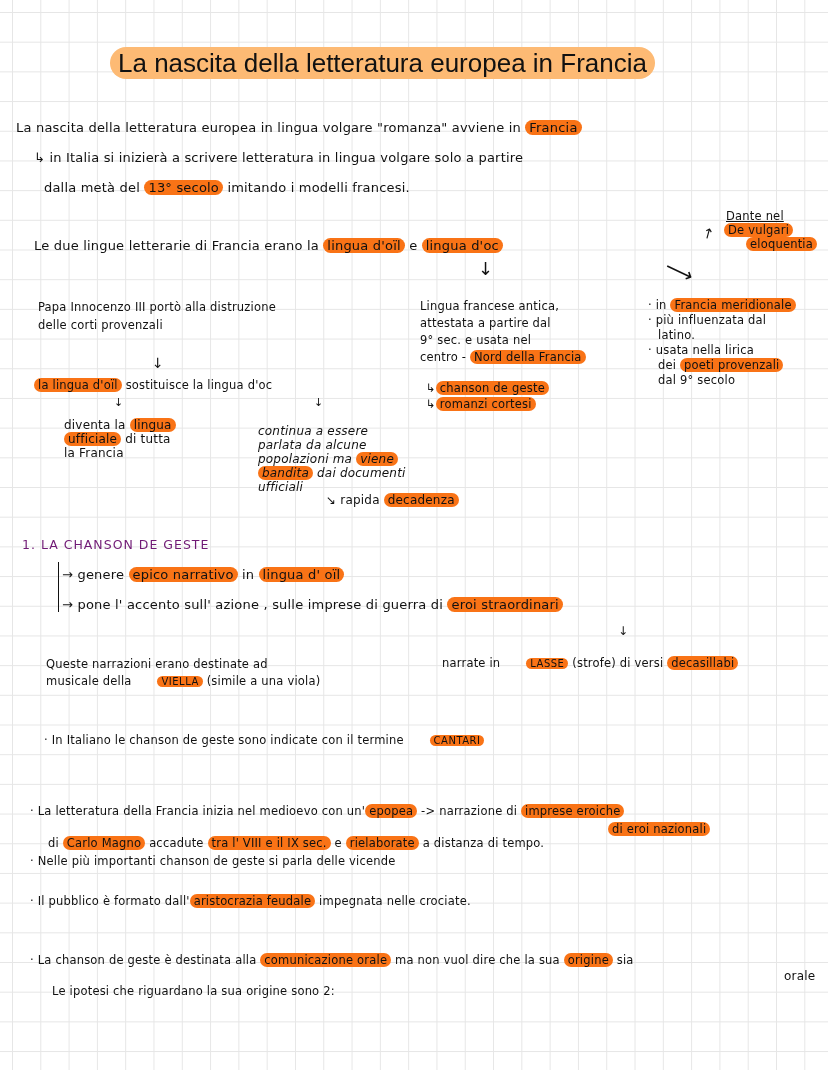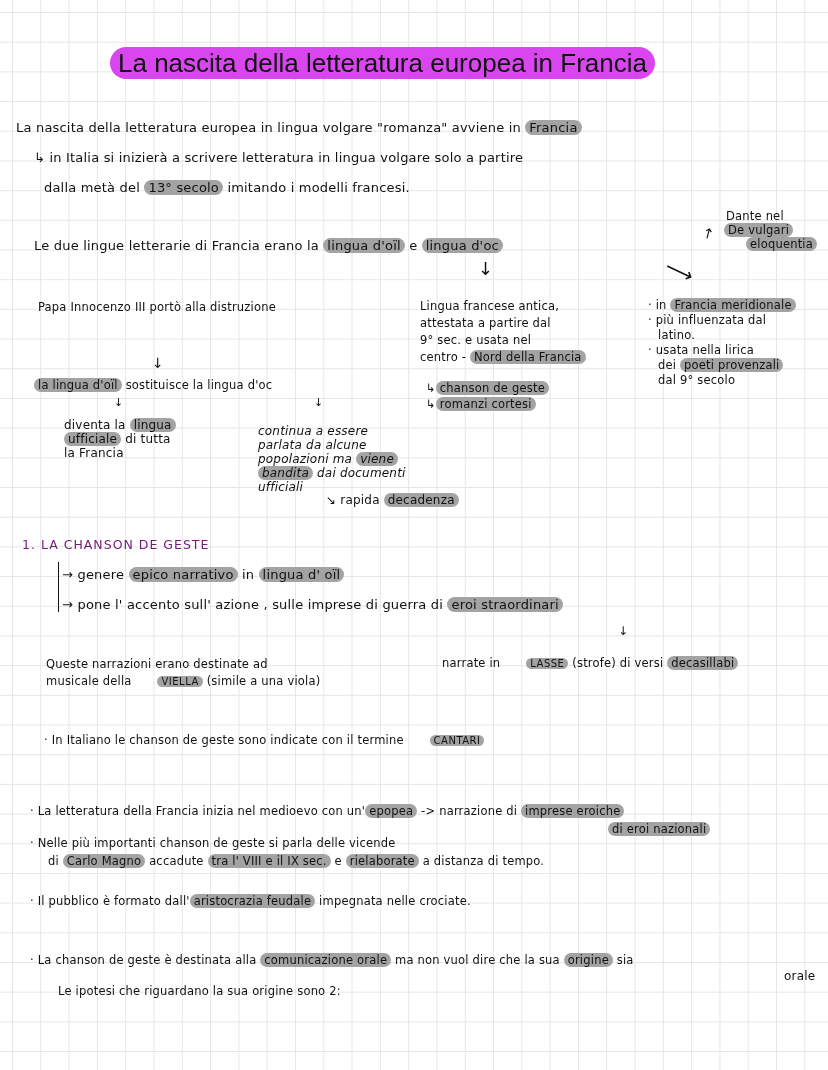--- a/index.html
+++ b/index.html
@@ -10,25 +10,25 @@
       linear-gradient(to right, #e6e6e6 1px, transparent 1px),
       linear-gradient(to bottom, #e6e6e6 1px, transparent 1px);
     background-size: 28.3px 29.7px;
     background-position: 12px 12px;
     font-family: "DejaVu Sans", sans-serif;
     color: #111;
   }
   .ln { position: absolute; white-space: nowrap; font-size: 13px; letter-spacing: 0.2px; line-height: 16px; }
   .sm { font-size: 11.5px; line-height: 14px; }
   .xs { font-size: 12px; line-height: 12px; }
-  .hl { background: #a3a3a3; border-radius: 9px; padding: 0 4px; }
+  .hl { background: #f97316; border-radius: 9px; padding: 0 4px; }
   .title {
     position: absolute; left: 110px; top: 47px; height: 32px; line-height: 32px;
     font-family: "Liberation Sans", sans-serif; font-size: 26px; color: #111;
-    background: #d946ef; border-radius: 16px; padding: 0 8px; white-space: nowrap;
+    background: #fdba74; border-radius: 16px; padding: 0 8px; white-space: nowrap;
   }
   .red { color: #701a75; letter-spacing: 1px; }
   .arrow { position: absolute; font-size: 14px; line-height: 14px; color: #111; }
   .bracket { position: absolute; border-left: 1.5px solid #111; }
   .caps { font-size: 10px; letter-spacing: 0.5px; margin-left: 22px; }
 </style>
 </head>
 <body>
 
 <div class="title">La nascita della letteratura europea in Francia</div>
@@ -48,29 +48,30 @@
 </div>
 
 <div class="ln" style="left:34px; top:238px;">
   <span>Le due lingue letterarie di Francia erano la</span>
   <span class="hl">lingua d'oïl</span>
   <span>e</span>
   <span class="hl">lingua d'oc</span>
 </div>
 <div class="arrow" style="left:702px; top:226px; transform:rotate(-30deg);">↗</div>
 <div class="ln sm" style="left:724px; top:209px;">
-  <div style="padding-left:2px;">Dante nel</div>
+  <div style="padding-left:2px;text-decoration:underline;">Dante nel</div>
   <div><span class="hl">De vulgari</span></div>
   <div style="padding-left:22px;"><span class="hl">eloquentia</span></div>
 </div>
 <div class="arrow" style="left:478px; top:262px; font-size:18px;">↓</div>
 <div class="arrow" style="left:665px; top:264px; font-size:20px; transform:rotate(25deg);">⟶</div>
 
 <div class="ln sm" style="left:28px; top:298px; line-height:18px;">
   <div style="padding-left:10px;">Papa Innocenzo III portò alla distruzione</div>
+  <div style="padding-left:10px;">delle corti provenzali</div>
 </div>
 <div class="arrow" style="left:152px; top:356px;">↓</div>
 <div class="ln sm" style="left:34px; top:378px;">
   <span class="hl">la lingua d'oïl</span>
   <span>sostituisce la lingua d'oc</span>
 </div>
 <div class="arrow" style="left:114px; top:396px; font-size:11px;">↓</div>
 <div class="arrow" style="left:314px; top:396px; font-size:11px;">↓</div>
 
 <div class="ln xs" style="left:64px; top:418px; line-height:14px;">
@@ -146,36 +147,36 @@
 <div class="ln sm" style="left:30px; top:804px;">
   <span>· </span><span>La letteratura della Francia inizia nel medioevo con un'</span><span class="hl">epopea</span>
   <span>-&gt;</span>
   <span>narrazione di</span>
   <span class="hl">imprese eroiche</span>
 </div>
 <div class="ln sm" style="left:608px; top:822px;">
   <span class="hl">di eroi nazionali</span>
 </div>
 <div class="ln sm" style="left:30px; top:834px; line-height:18px;">
-  <div>· <span>Nelle più importanti chanson de geste si parla delle vicende</span></div>
   <div style="padding-left:18px;">
     <span>di</span>
     <span class="hl">Carlo Magno</span>
     <span>accadute</span>
     <span class="hl">tra l' VIII e il IX sec.</span>
     <span>e</span>
     <span class="hl">rielaborate</span>
     <span>a distanza di tempo.</span>
   </div>
+  <div>· <span>Nelle più importanti chanson de geste si parla delle vicende</span></div>
 </div>
 <div class="ln sm" style="left:30px; top:894px;">
   <span>· </span><span>Il pubblico è formato dall'</span><span class="hl">aristocrazia feudale</span>
   <span>impegnata nelle crociate.</span>
 </div>
 <div class="ln sm" style="left:30px; top:953px;">
   <span>· </span><span>La chanson de geste è destinata alla</span>
   <span class="hl">comunicazione orale</span>
   <span>ma non vuol dire che la sua</span>
   <span class="hl">origine</span>
   <span>sia</span>
 </div>
 <div class="ln xs" style="left:784px; top:970px;">orale</div>
-<div class="ln sm" style="left:58px; top:984px;">Le ipotesi che riguardano la sua origine sono 2:</div>
+<div class="ln sm" style="left:52px; top:984px;">Le ipotesi che riguardano la sua origine sono 2:</div>
 
 </body></html>

